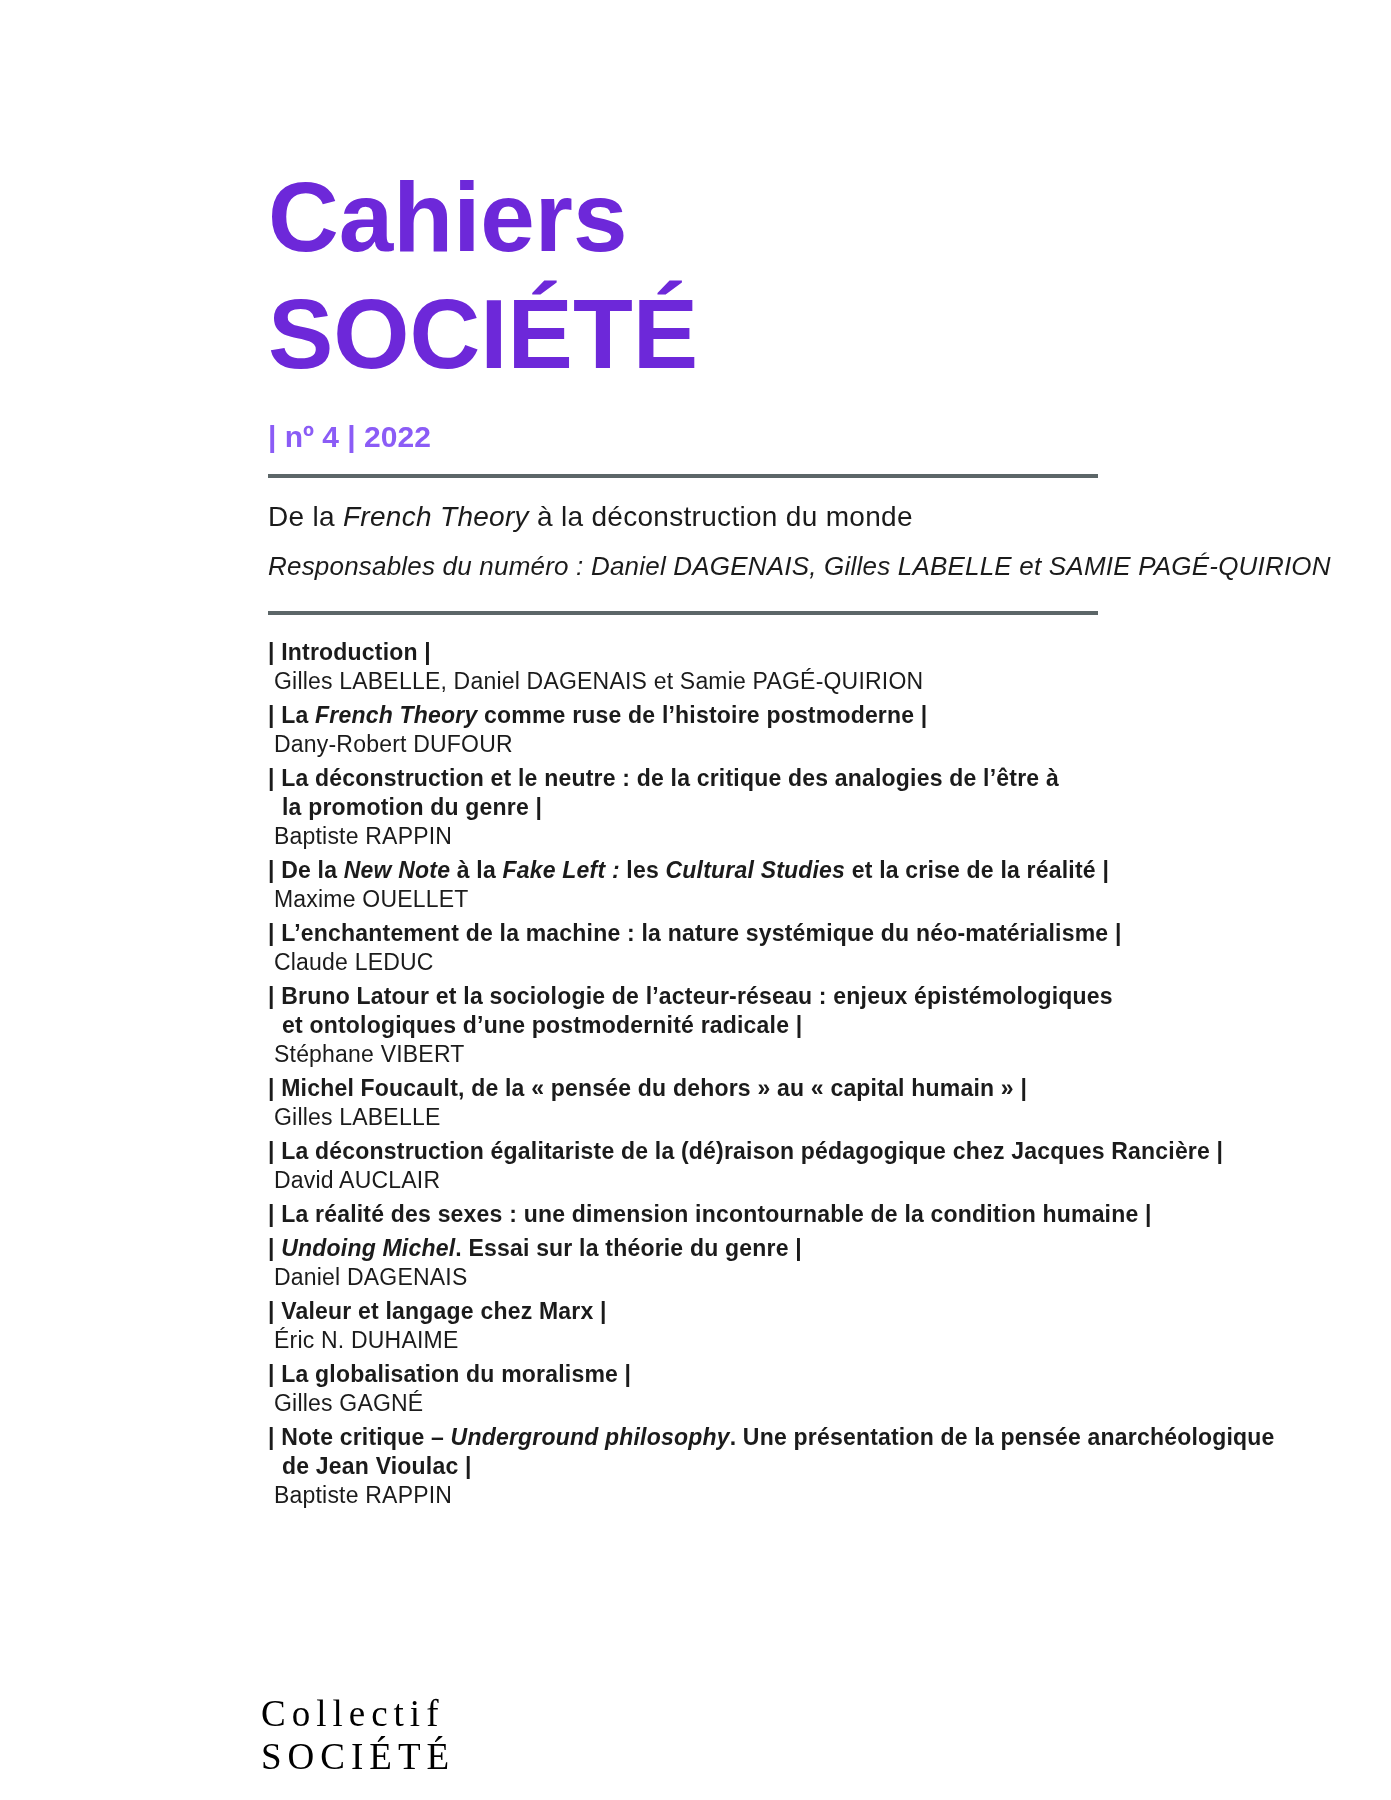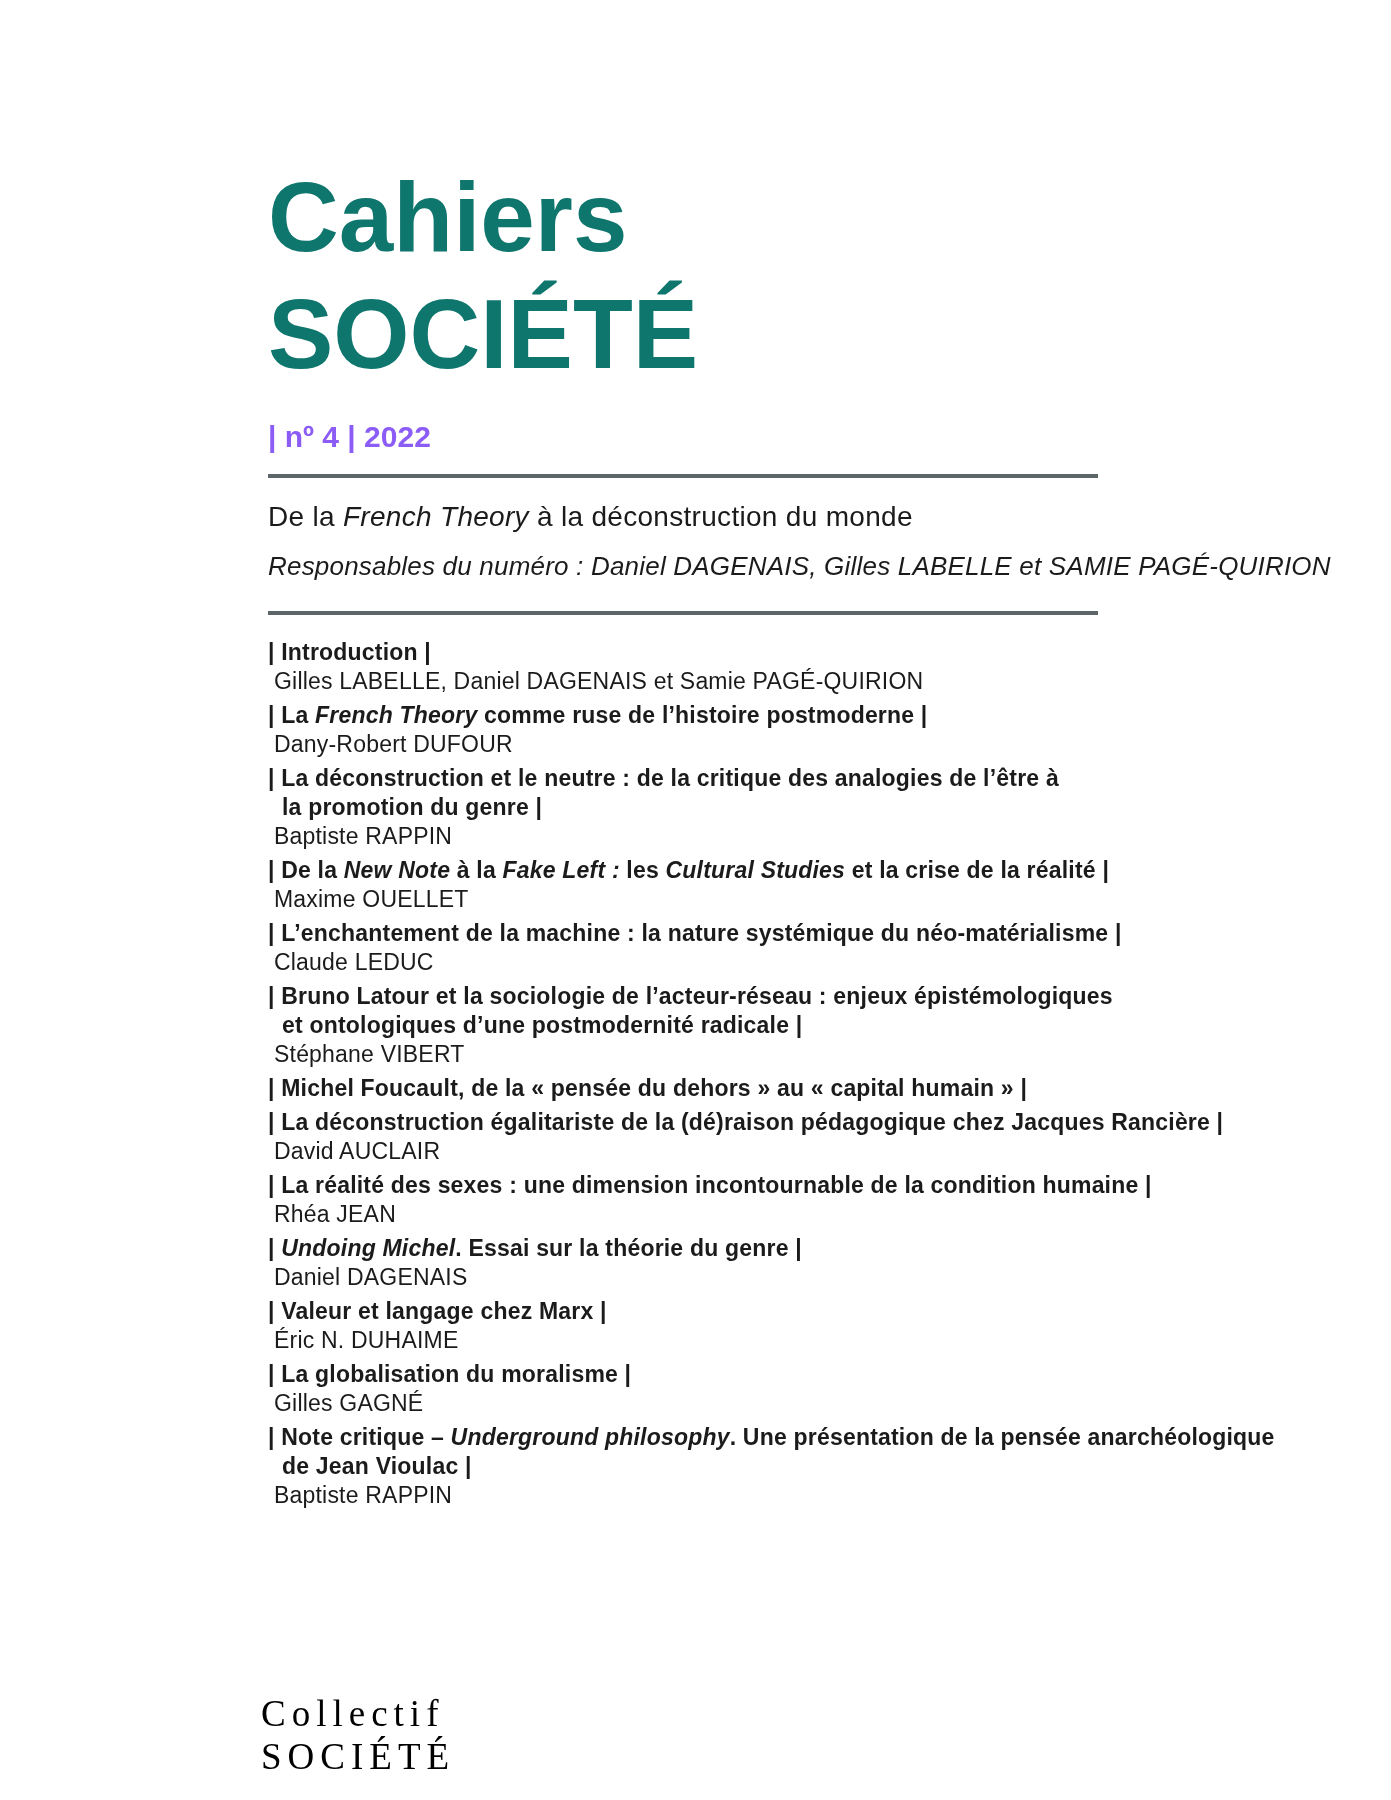--- a/index.html
+++ b/index.html
@@ -7,21 +7,21 @@
     position:relative;
     width:1391px;height:1800px;
     background:#ffffff;
     font-family:"Liberation Sans", sans-serif;
     color:#1b1b1b;
     overflow:hidden;
   }
   .masthead{
     position:absolute;left:268px;top:159px;
     font-size:98px;font-weight:bold;line-height:117px;
-    color:#0f766e;letter-spacing:0px;
+    color:#6d28d9;letter-spacing:0px;
   }
   .issue{
     position:absolute;left:268px;top:420px;
     font-size:30px;font-weight:bold;color:#8b5cf6;
   }
   .rule{
     position:absolute;left:268px;width:830px;height:4px;
     background:#5c6668;
   }
   .rule-top{top:474px;}
@@ -100,28 +100,28 @@
       <div class="toc-entry">
     <div class="toc-title"><span class="tline"><span>| L’enchantement de la machine : la nature systémique du néo-matérialisme |</span></span></div>
     <div class="toc-authors">Claude LEDUC</div>
   </div>
       <div class="toc-entry">
     <div class="toc-title"><span class="tline"><span>| Bruno Latour et la sociologie de l’acteur-réseau : enjeux épistémologiques</span></span><br><span class="tline"><span>et ontologiques d’une postmodernité radicale |</span></span></div>
     <div class="toc-authors">Stéphane VIBERT</div>
   </div>
       <div class="toc-entry">
     <div class="toc-title"><span class="tline"><span>| Michel Foucault, de la « pensée du dehors » au « capital humain » |</span></span></div>
+    <div class="toc-authors">Gilles LABELLE</div>
   </div>
       <div class="toc-entry">
     <div class="toc-title"><span class="tline"><span>| La déconstruction égalitariste de la (dé)raison pédagogique chez Jacques Rancière |</span></span></div>
     <div class="toc-authors">David AUCLAIR</div>
   </div>
       <div class="toc-entry">
     <div class="toc-title"><span class="tline"><span>| La réalité des sexes : une dimension incontournable de la condition humaine |</span></span></div>
-    <div class="toc-authors">Rhéa JEAN</div>
   </div>
       <div class="toc-entry">
     <div class="toc-title"><span class="tline"><span>| </span><i>Undoing Michel</i><span>. Essai sur la théorie du genre |</span></span></div>
     <div class="toc-authors">Daniel DAGENAIS</div>
   </div>
       <div class="toc-entry">
     <div class="toc-title"><span class="tline"><span>| Valeur et langage chez Marx |</span></span></div>
     <div class="toc-authors">Éric N. DUHAIME</div>
   </div>
       <div class="toc-entry">

